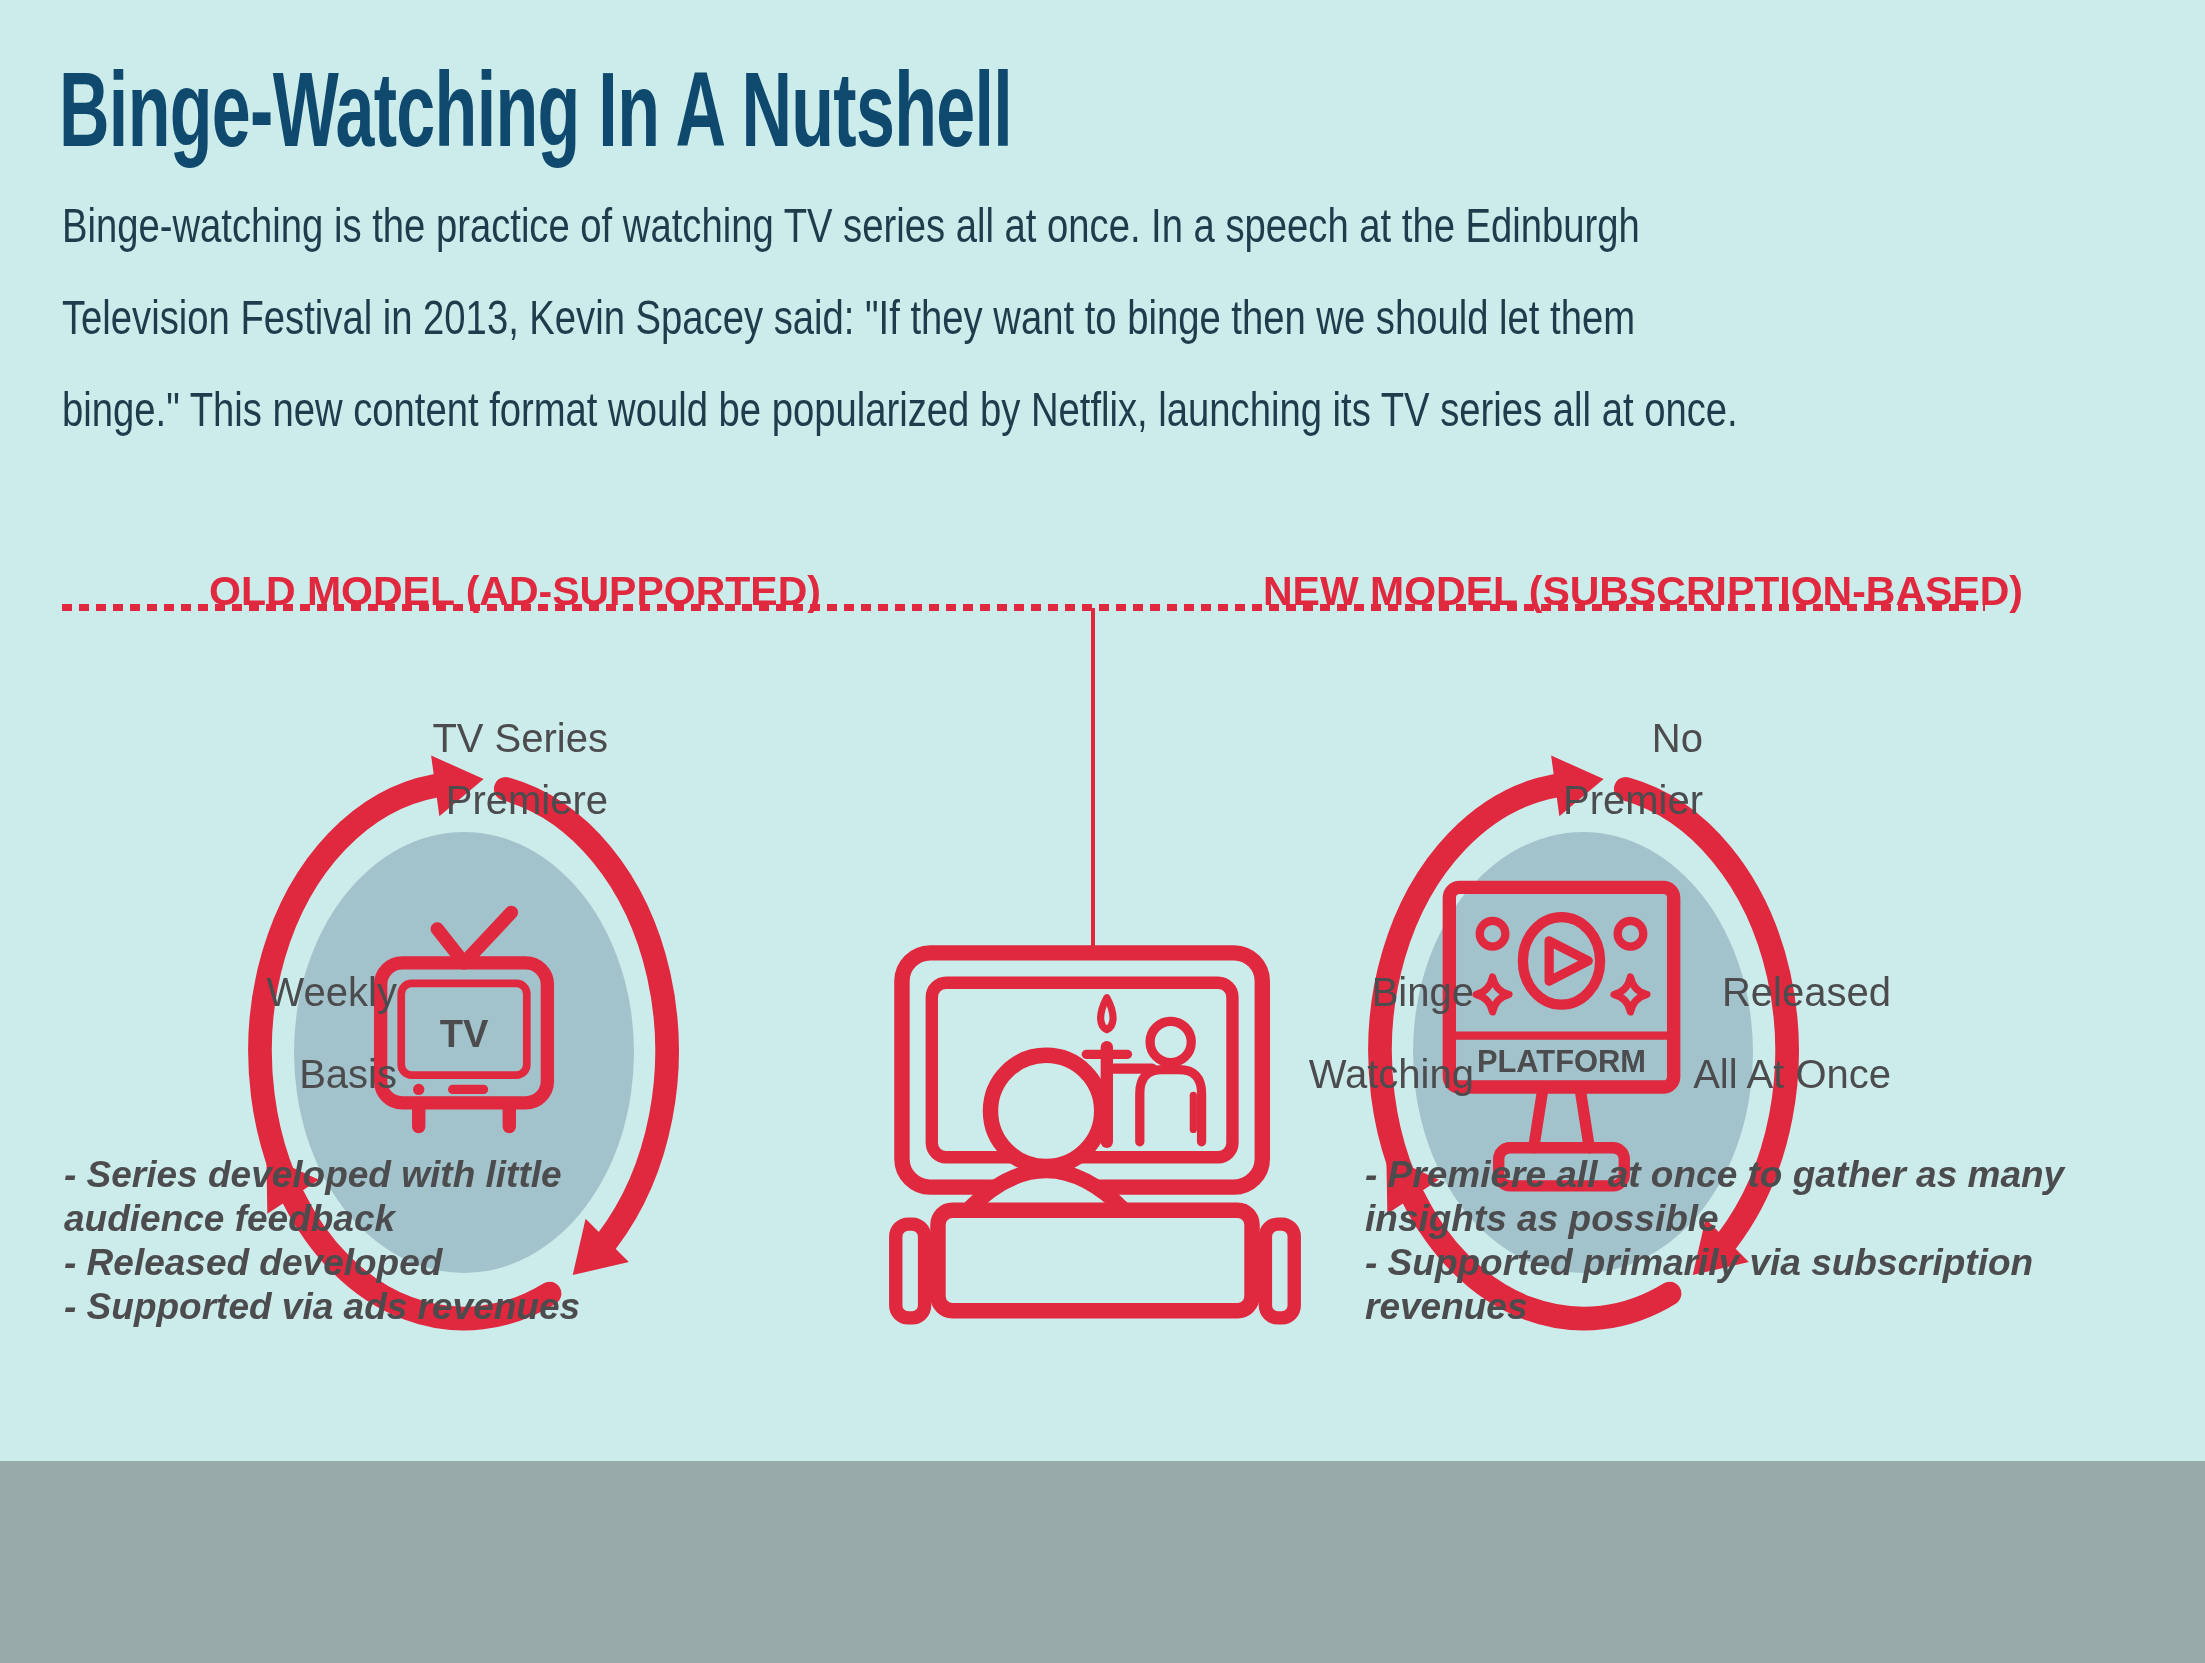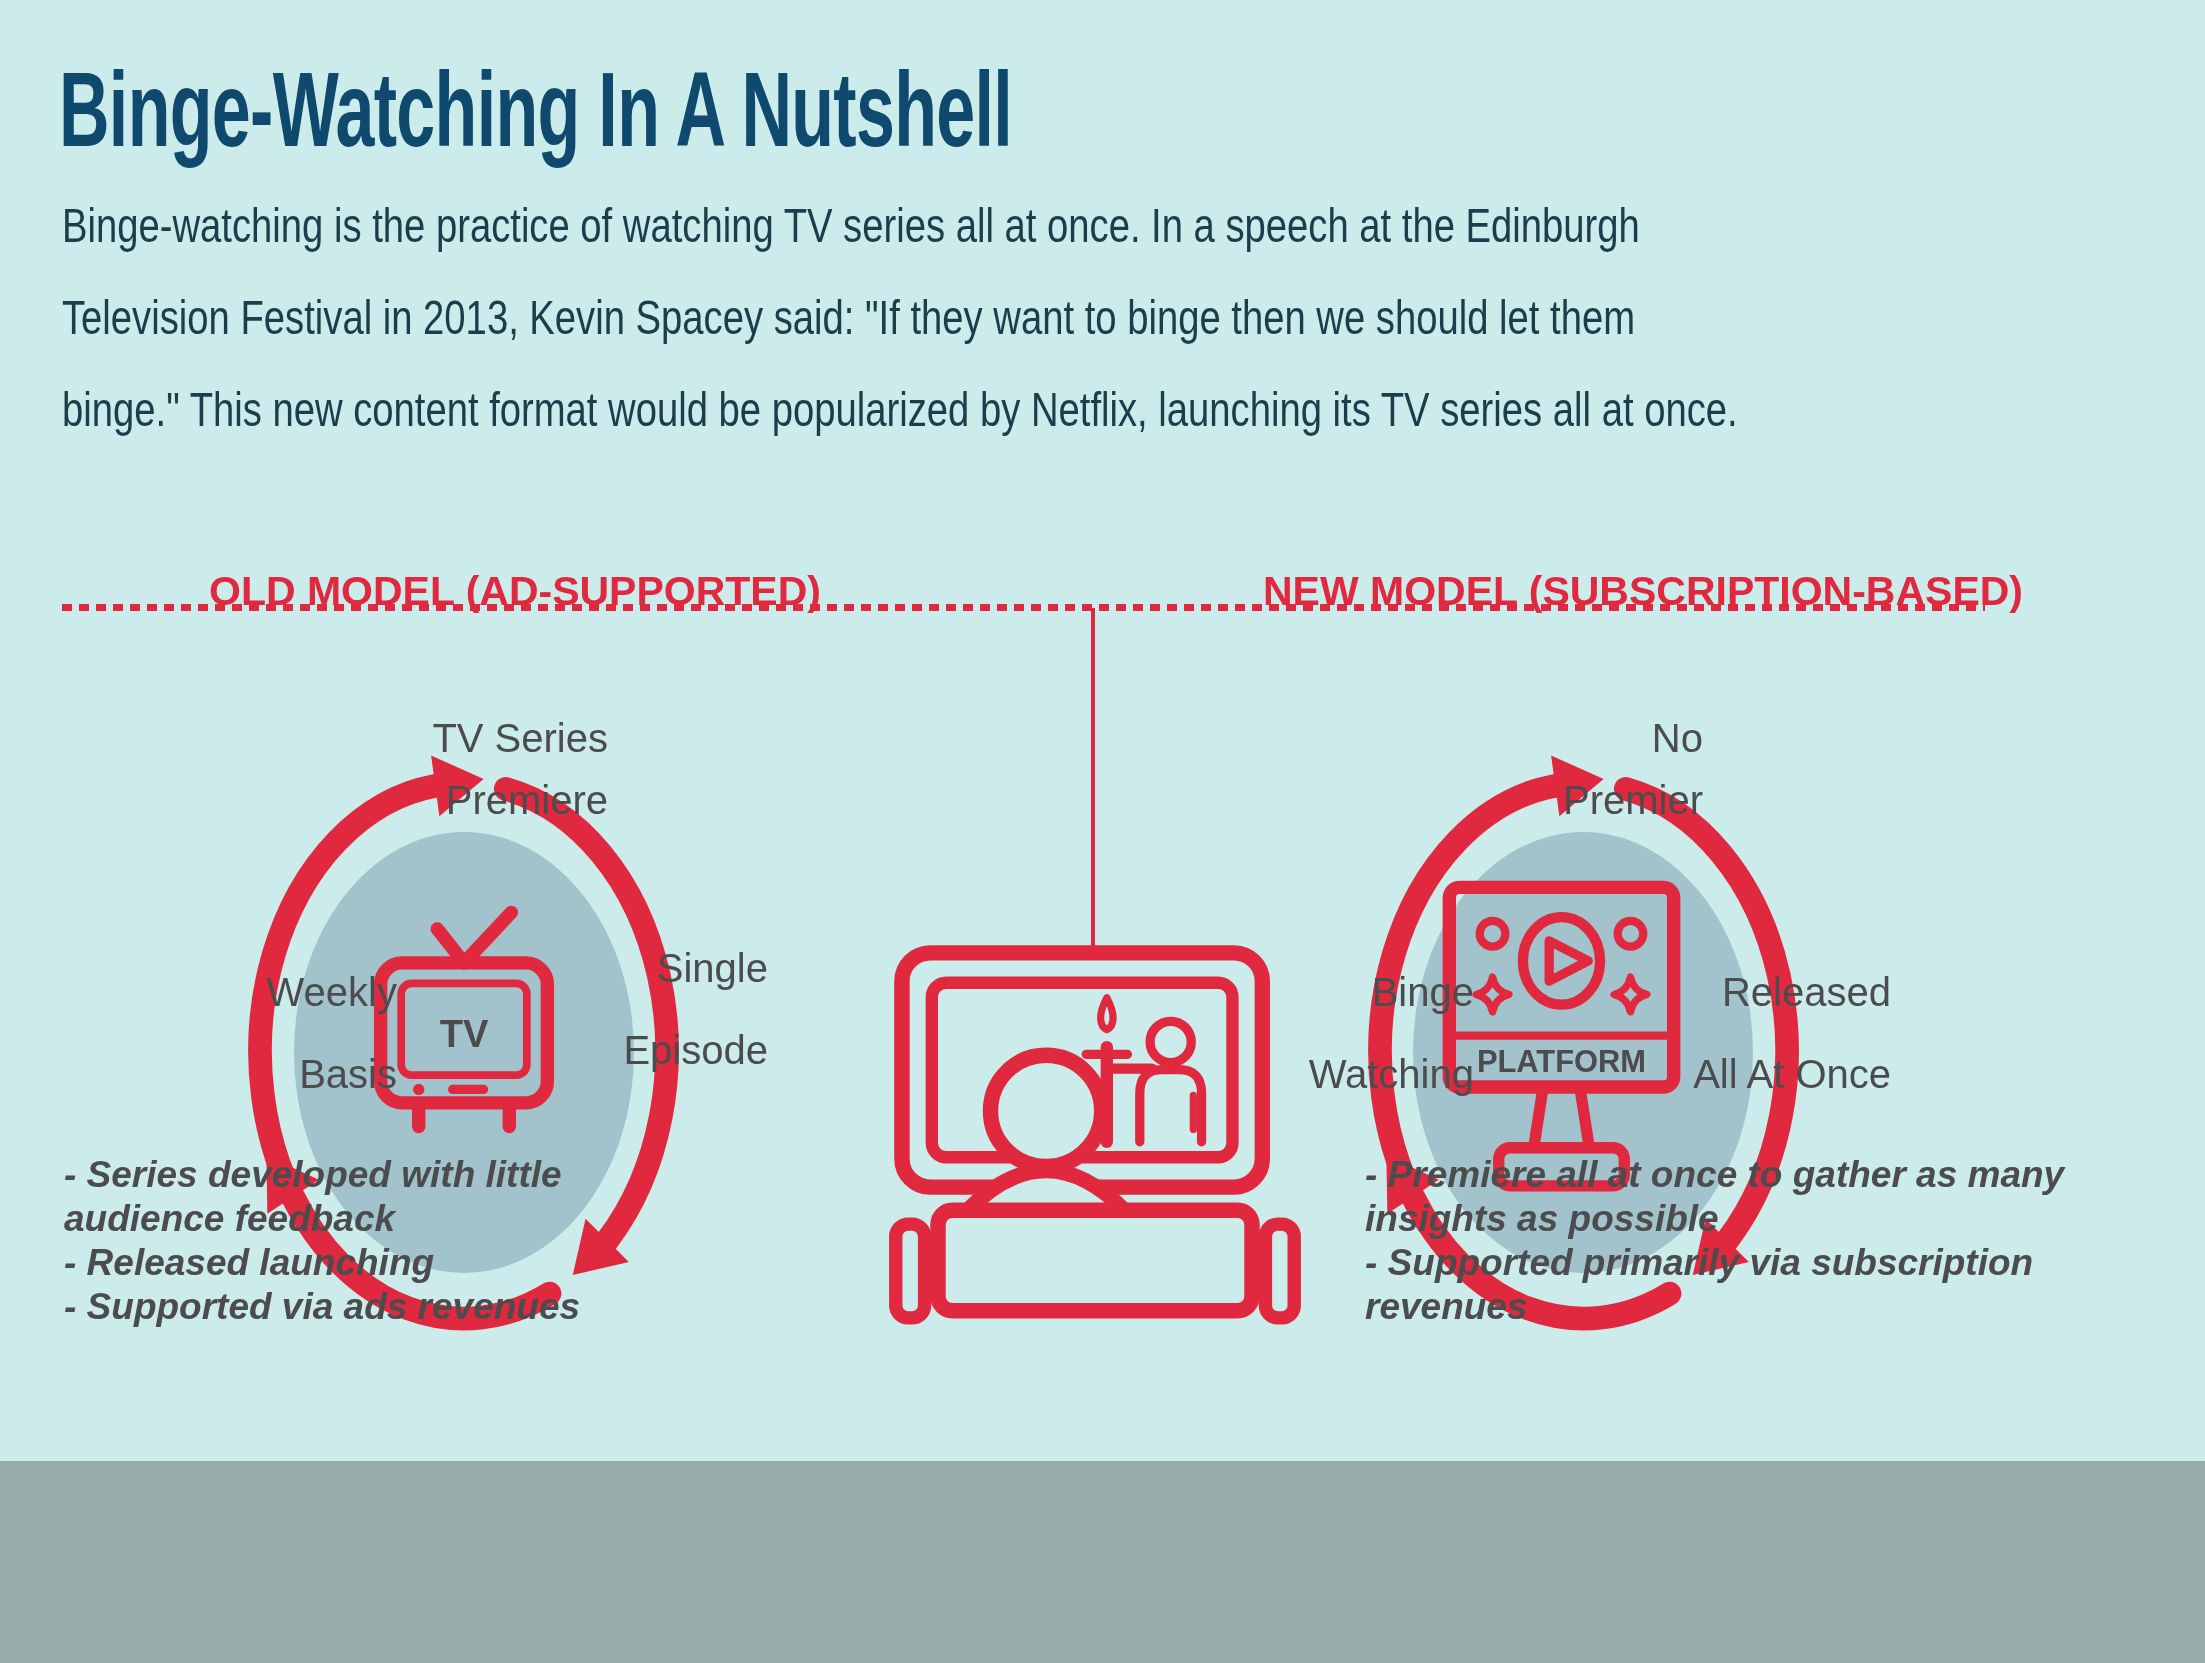--- a/index.html
+++ b/index.html
@@ -77,28 +77,24 @@
   </svg>
 
   <div class="abs cycle-label" style="left:319px;top:707px;width:289px;">
     <div class="l1">TV Series</div>
     <div class="l1">Premiere</div>
   </div>
   <div class="abs cycle-label" style="left:170px;top:951px;width:227px;">
     <div>Weekly</div>
     <div>Basis</div>
   </div>
-  <div class="abs cycle-label" style="left:531px;top:927px;width:237px;">
-    <div>Single</div>
-    <div>Episode</div>
-  </div>
 
   <div class="abs bullets" style="left:64px;top:1153px;width:629px;">
     <div>- Series developed with little audience feedback</div>
-    <div>- Released launching</div>
+    <div>- Released developed</div>
     <div>- Supported via ads revenues</div>
   </div>
 
   <svg class="abs icon" style="left:876px;top:940px;" width="438" height="417" viewBox="0 0 850 810">
     <rect x="50" y="25" width="700" height="455" rx="55" stroke-width="30"></rect>
     <rect x="108" y="83" width="584" height="339" rx="28" stroke-width="24"></rect>
     <path d="M448 208 V 392" stroke-width="24"></path>
     <path d="M408 222 H 488" stroke-width="18"></path>
     <path d="M448 112 C 430 146 434 168 448 174 C 462 168 466 146 448 112 Z" stroke-width="14"></path>
     <circle cx="572" cy="198" r="40" stroke-width="18"></circle>

